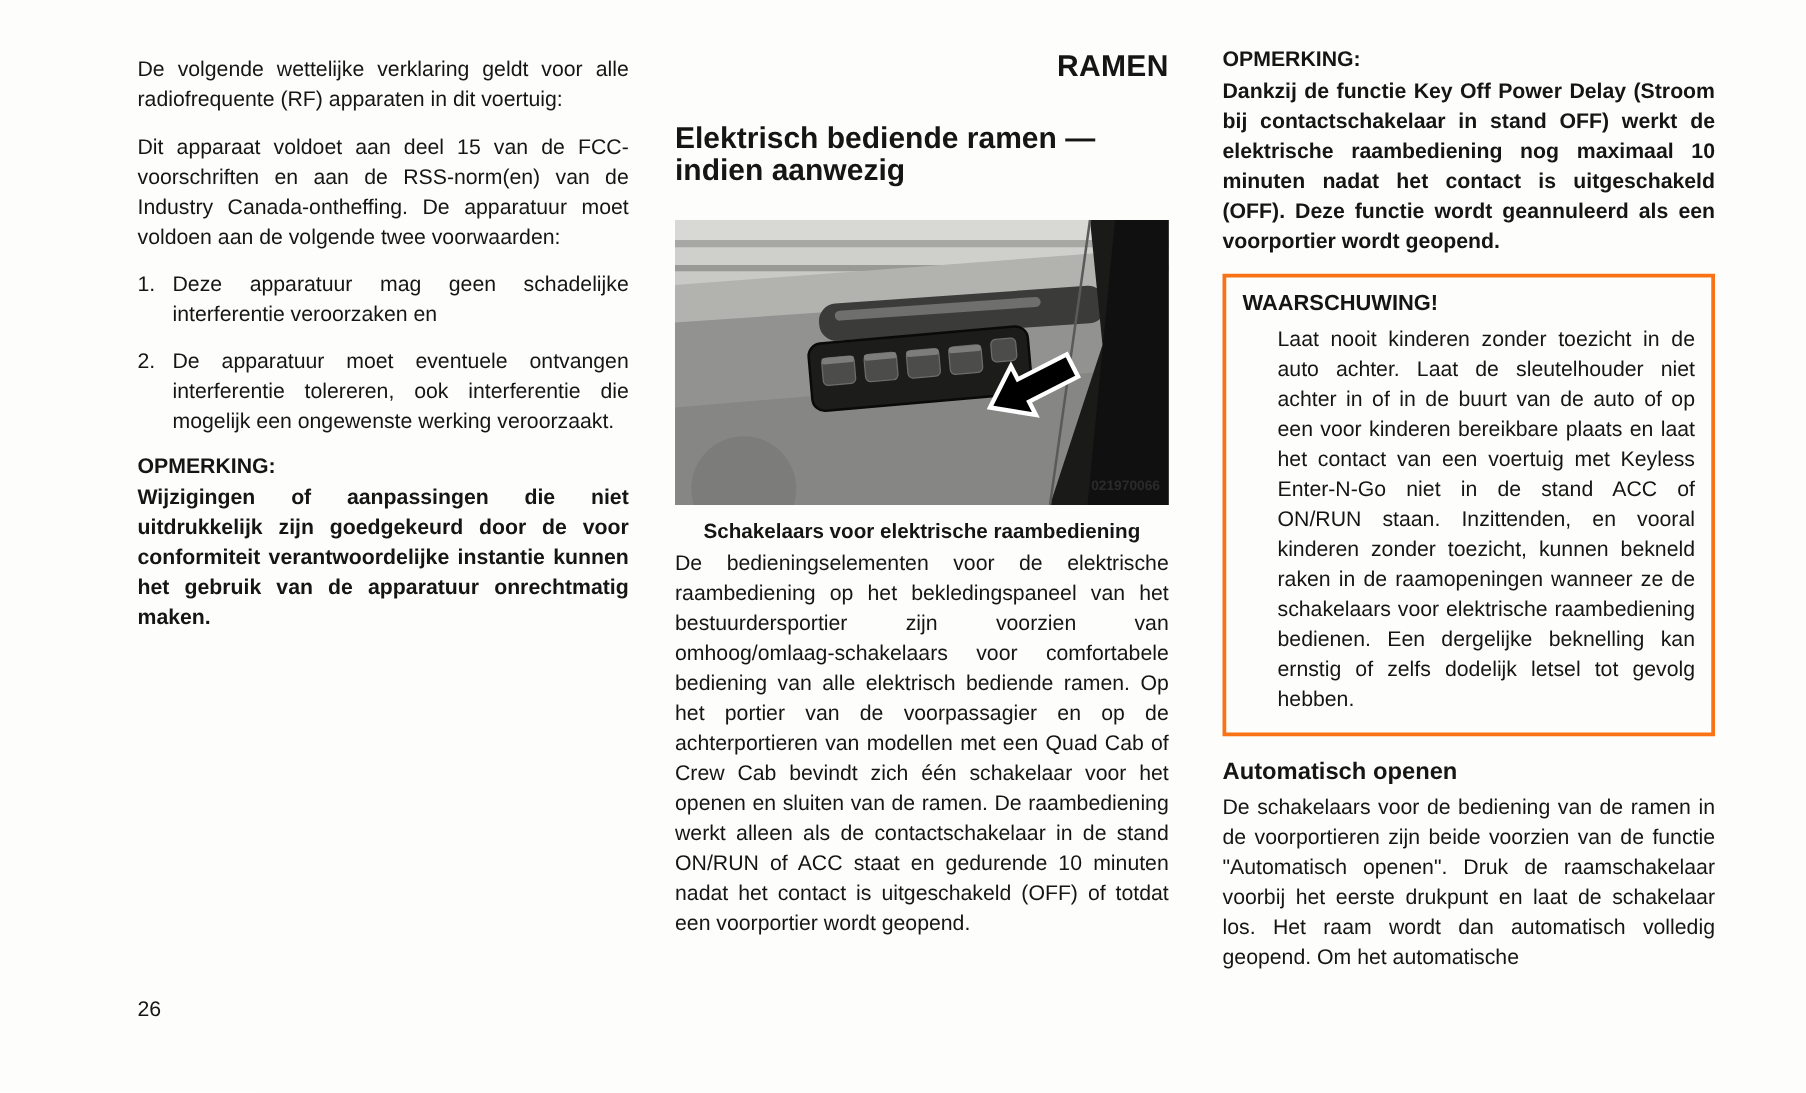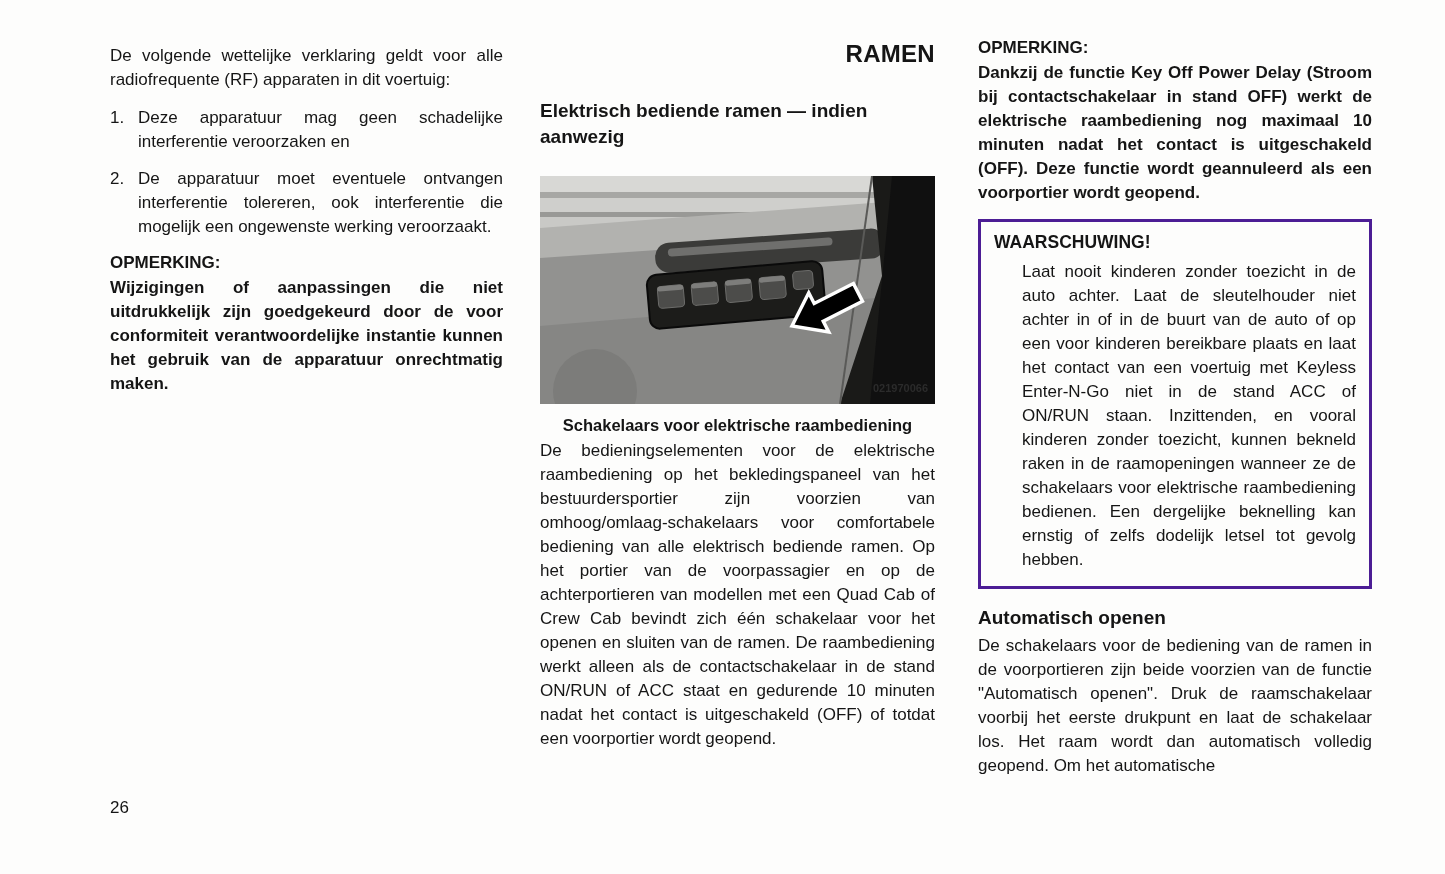--- a/index.html
+++ b/index.html
@@ -9,55 +9,56 @@
     font-family:"Liberation Sans", sans-serif; color:#151515;
     background:#fdfdfc;
   }
   .col { position:absolute; }
   .col-left  { left:110px; top:44px; width:393px; }
   .col-mid   { left:540px; top:40px; width:395px; }
   .col-right { left:978px; top:38px; width:394px; }
 
   .h-section { font-size:19px; font-weight:bold; margin-bottom:5px; }
   .h-ramen   { font-size:24px; font-weight:bold; margin-bottom:30px; letter-spacing:.3px;text-align:right; }
-  .h-sub     { font-size:19px; font-weight:bold; line-height:26px; margin-bottom:4px; }
+  .h-sub     { font-size:24px; font-weight:bold; line-height:26px; margin-bottom:4px; }
   .note-h    { font-size:17px; font-weight:bold; margin-top:14px; margin-bottom:3px; }
 
   p.body {
     font-size:17px; line-height:24px; text-align:justify; margin-bottom:14px;
   }
   p.bold { font-weight:bold; }
 
   .list-item { display:flex; margin-bottom:13px; }
   .list-num  { flex:0 0 28px; font-size:17px; line-height:24px; }
   .list-text { flex:1; font-size:17px; line-height:24px; text-align:justify; }
 
   .figure { margin-top:26px; }
   .figure svg { display:block; width:395px; height:228px; }
   .caption {
     font-size:16.5px; font-weight:bold; text-align:center;
     margin-top:12px; margin-bottom:4px;
   }
 
   .warn-box {
-    border:3px solid #4c1d95; padding:10px 13px 14px 13px;
+    border:3px solid #f97316; padding:10px 13px 14px 13px;
     margin-top:12px; margin-bottom:18px;
   }
   .warn-h { font-size:17.5px; font-weight:bold; margin-bottom:7px; }
   .warn-box p.body { margin-bottom:0;margin-left:28px; }
 
   .page-number {
     position:absolute; left:110px; top:798px; font-size:17px;
   }
 </style>
 </head>
 <body>
 
 <div class="col col-left">
   <p class="body">De volgende wettelijke verklaring geldt voor alle radiofrequente (RF) apparaten in dit voertuig:</p>
+  <p class="body">Dit apparaat voldoet aan deel 15 van de FCC-voorschriften en aan de RSS-norm(en) van de Industry Canada-ontheffing. De apparatuur moet voldoen aan de volgende twee voorwaarden:</p>
 
   <div class="list-item">
     <div class="list-num">1.</div>
     <div class="list-text">Deze apparatuur mag geen schadelijke interferentie veroorzaken en</div>
   </div>
   <div class="list-item">
     <div class="list-num">2.</div>
     <div class="list-text">De apparatuur moet eventuele ontvangen interferentie tolereren, ook interferentie die mogelijk een ongewenste werking veroorzaakt.</div>
   </div>
 

